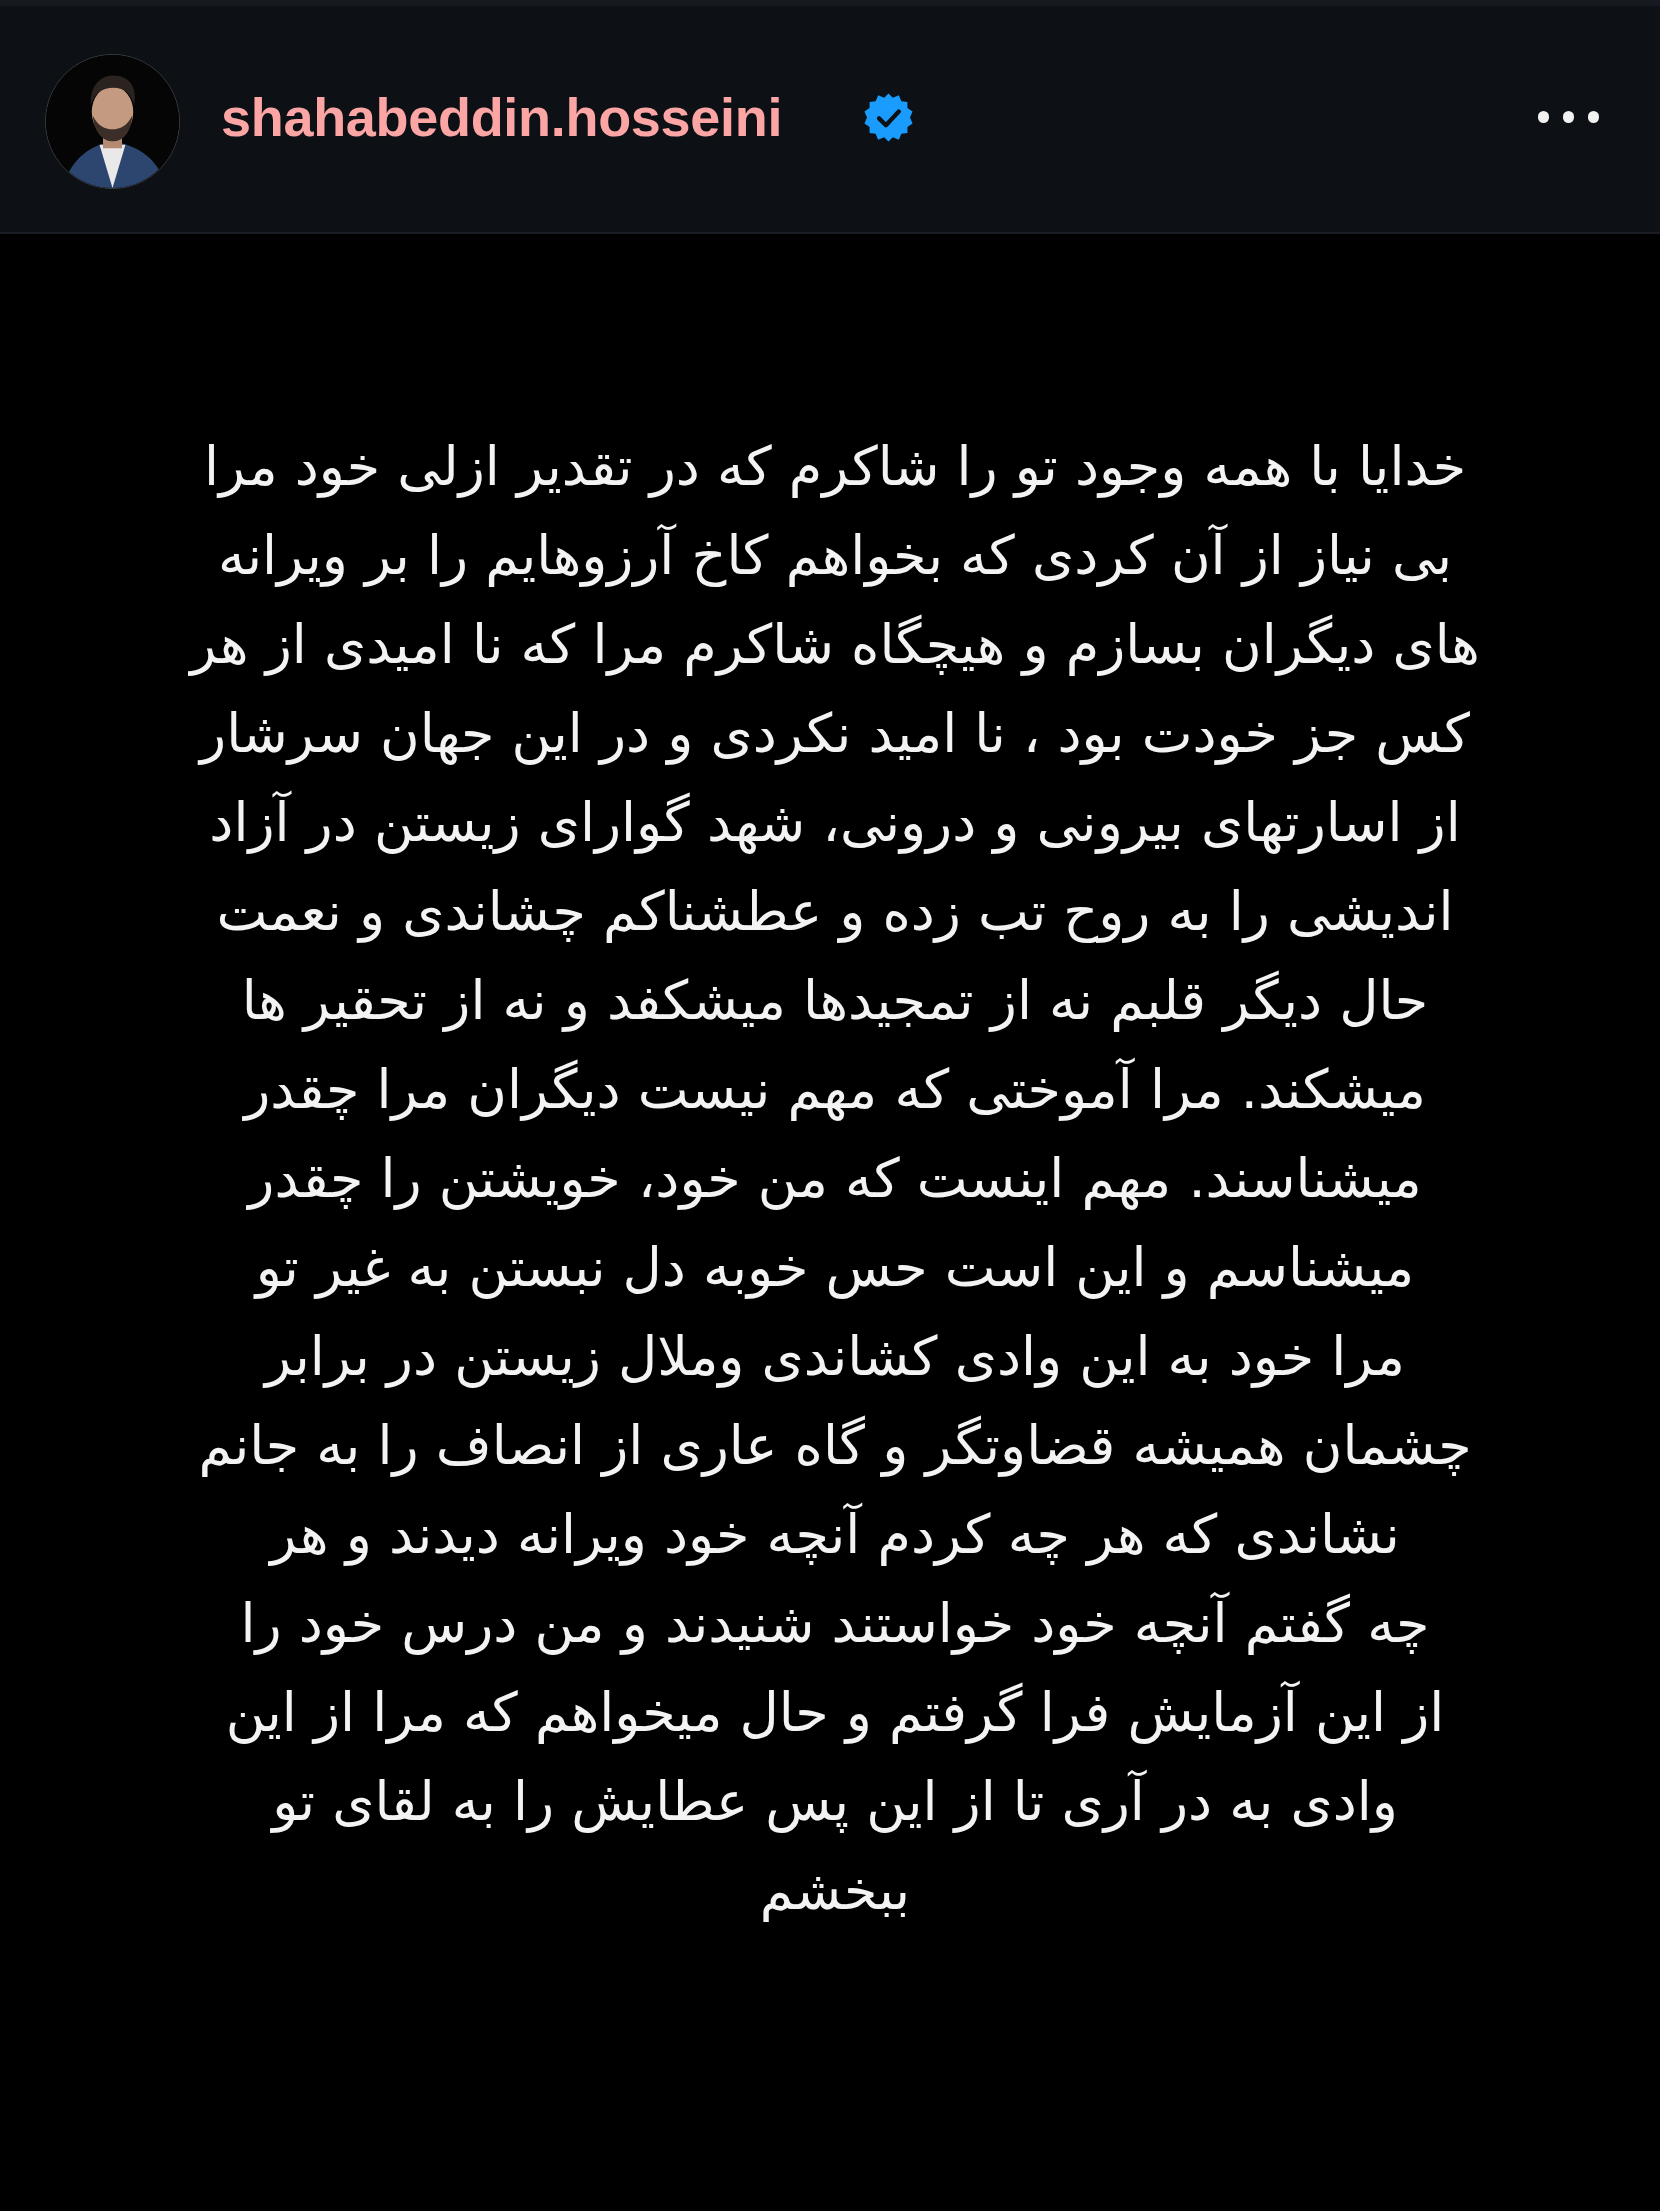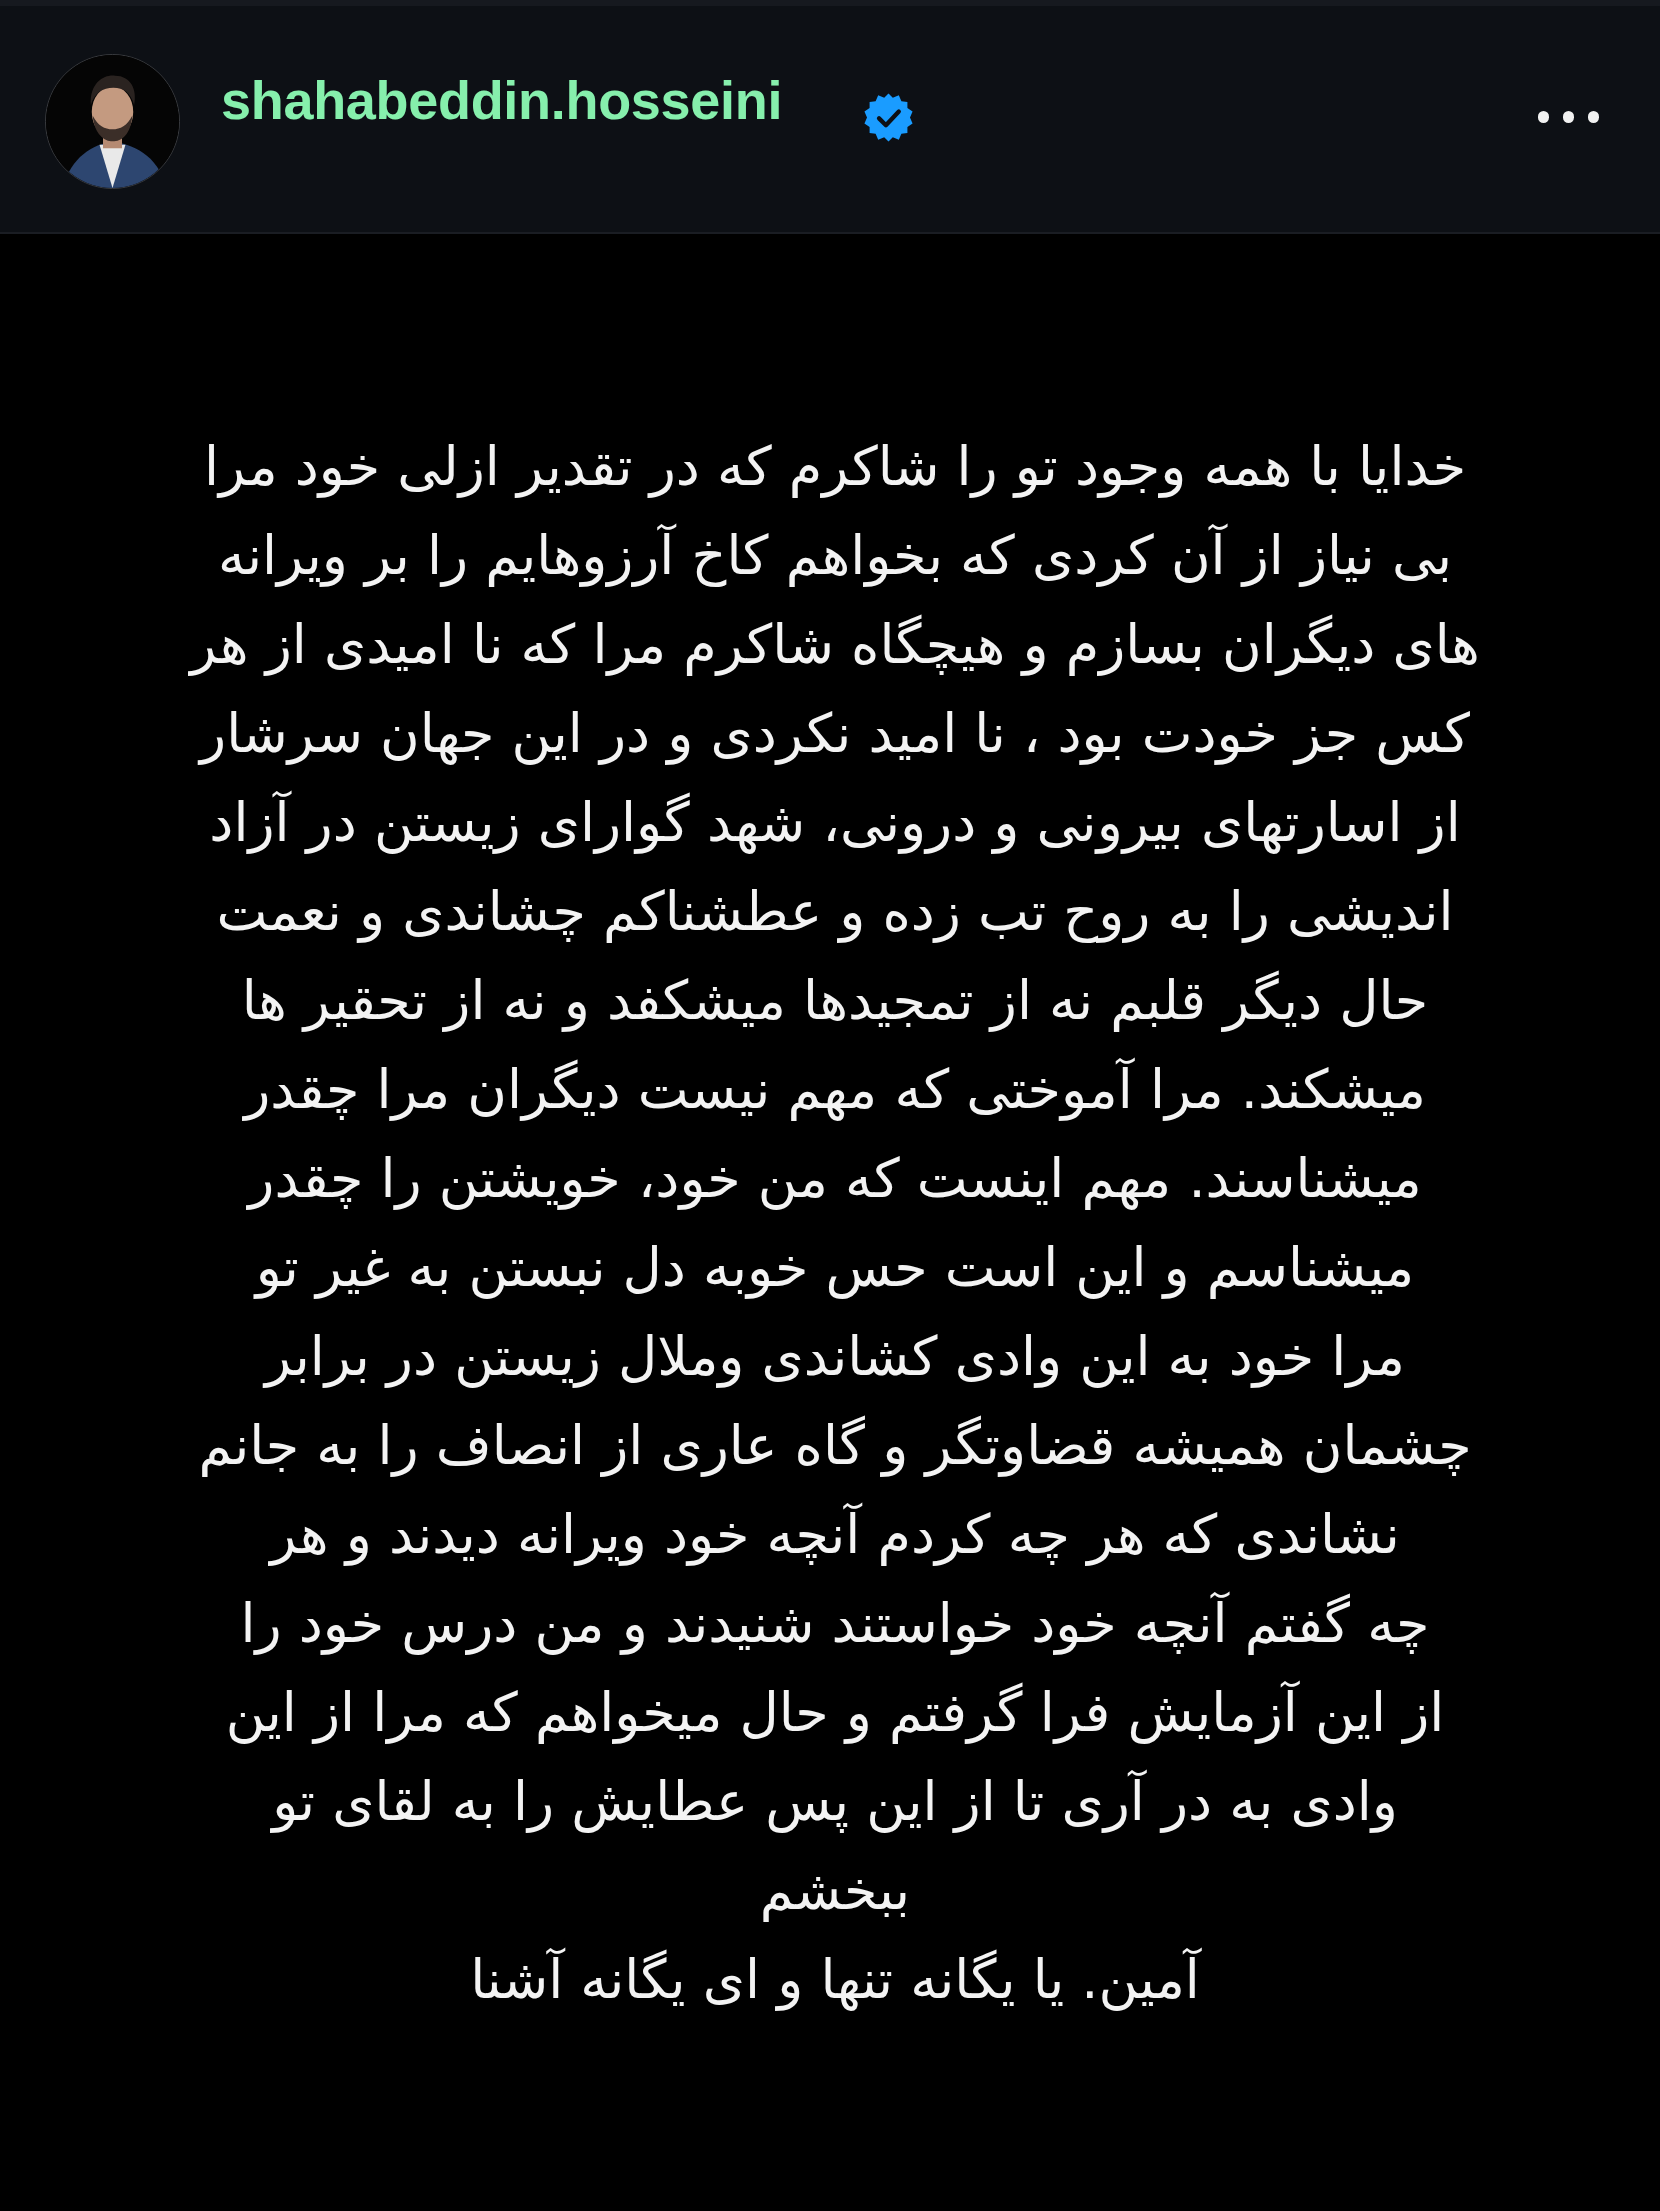--- a/index.html
+++ b/index.html
@@ -37,27 +37,27 @@
       left: 45px; top: 54px;
       width: 133px; height: 133px;
       border-radius: 50%;
       border: 1.7px solid #3a3c40;
       overflow: hidden;
       background: #050505;
     }
     .avatar svg { display: block; width: 133px; height: 133px; }
     .username {
       position: absolute;
-      left: 221px; top: 66px;
+      left: 221px; top: 83px;
       height: 69px;
       line-height: 69px;
       font-family: "Liberation Sans", sans-serif;
       font-weight: 700;
       font-size: 54px;
-      color: #86efac;
+      color: #fca5a5;
       letter-spacing: -0.3px;
       white-space: nowrap;
     }
     .verified-badge {
       position: absolute;
       left: 861px; top: 90px;
       width: 55px; height: 55px;
     }
     .verified-badge svg { display: block; width: 55px; height: 55px; }
     .more-button {
@@ -144,15 +144,14 @@
   <span class="post-line">میشکند. مرا آموختی که مهم نیست دیگران مرا چقدر</span>
   <span class="post-line">میشناسند. مهم اینست که من خود، خویشتن را چقدر</span>
   <span class="post-line">میشناسم و این است حس خوبه دل نبستن به غیر تو</span>
   <span class="post-line">مرا خود به این وادی کشاندی وملال زیستن در برابر</span>
   <span class="post-line">چشمان همیشه قضاوتگر و گاه عاری از انصاف را به جانم</span>
   <span class="post-line">نشاندی که هر چه کردم آنچه خود ویرانه دیدند و هر</span>
   <span class="post-line">چه گفتم آنچه خود خواستند شنیدند و من درس خود را</span>
   <span class="post-line">از این آزمایش فرا گرفتم و حال میخواهم که مرا از این</span>
   <span class="post-line">وادی به در آری تا از این پس عطایش را به لقای تو</span>
   <span class="post-line">ببخشم</span>
-  <span class="post-line">آمین. یا یگانه تنها و ای یگانه آشنا</span>
 </main>
 
 
 </body></html>

